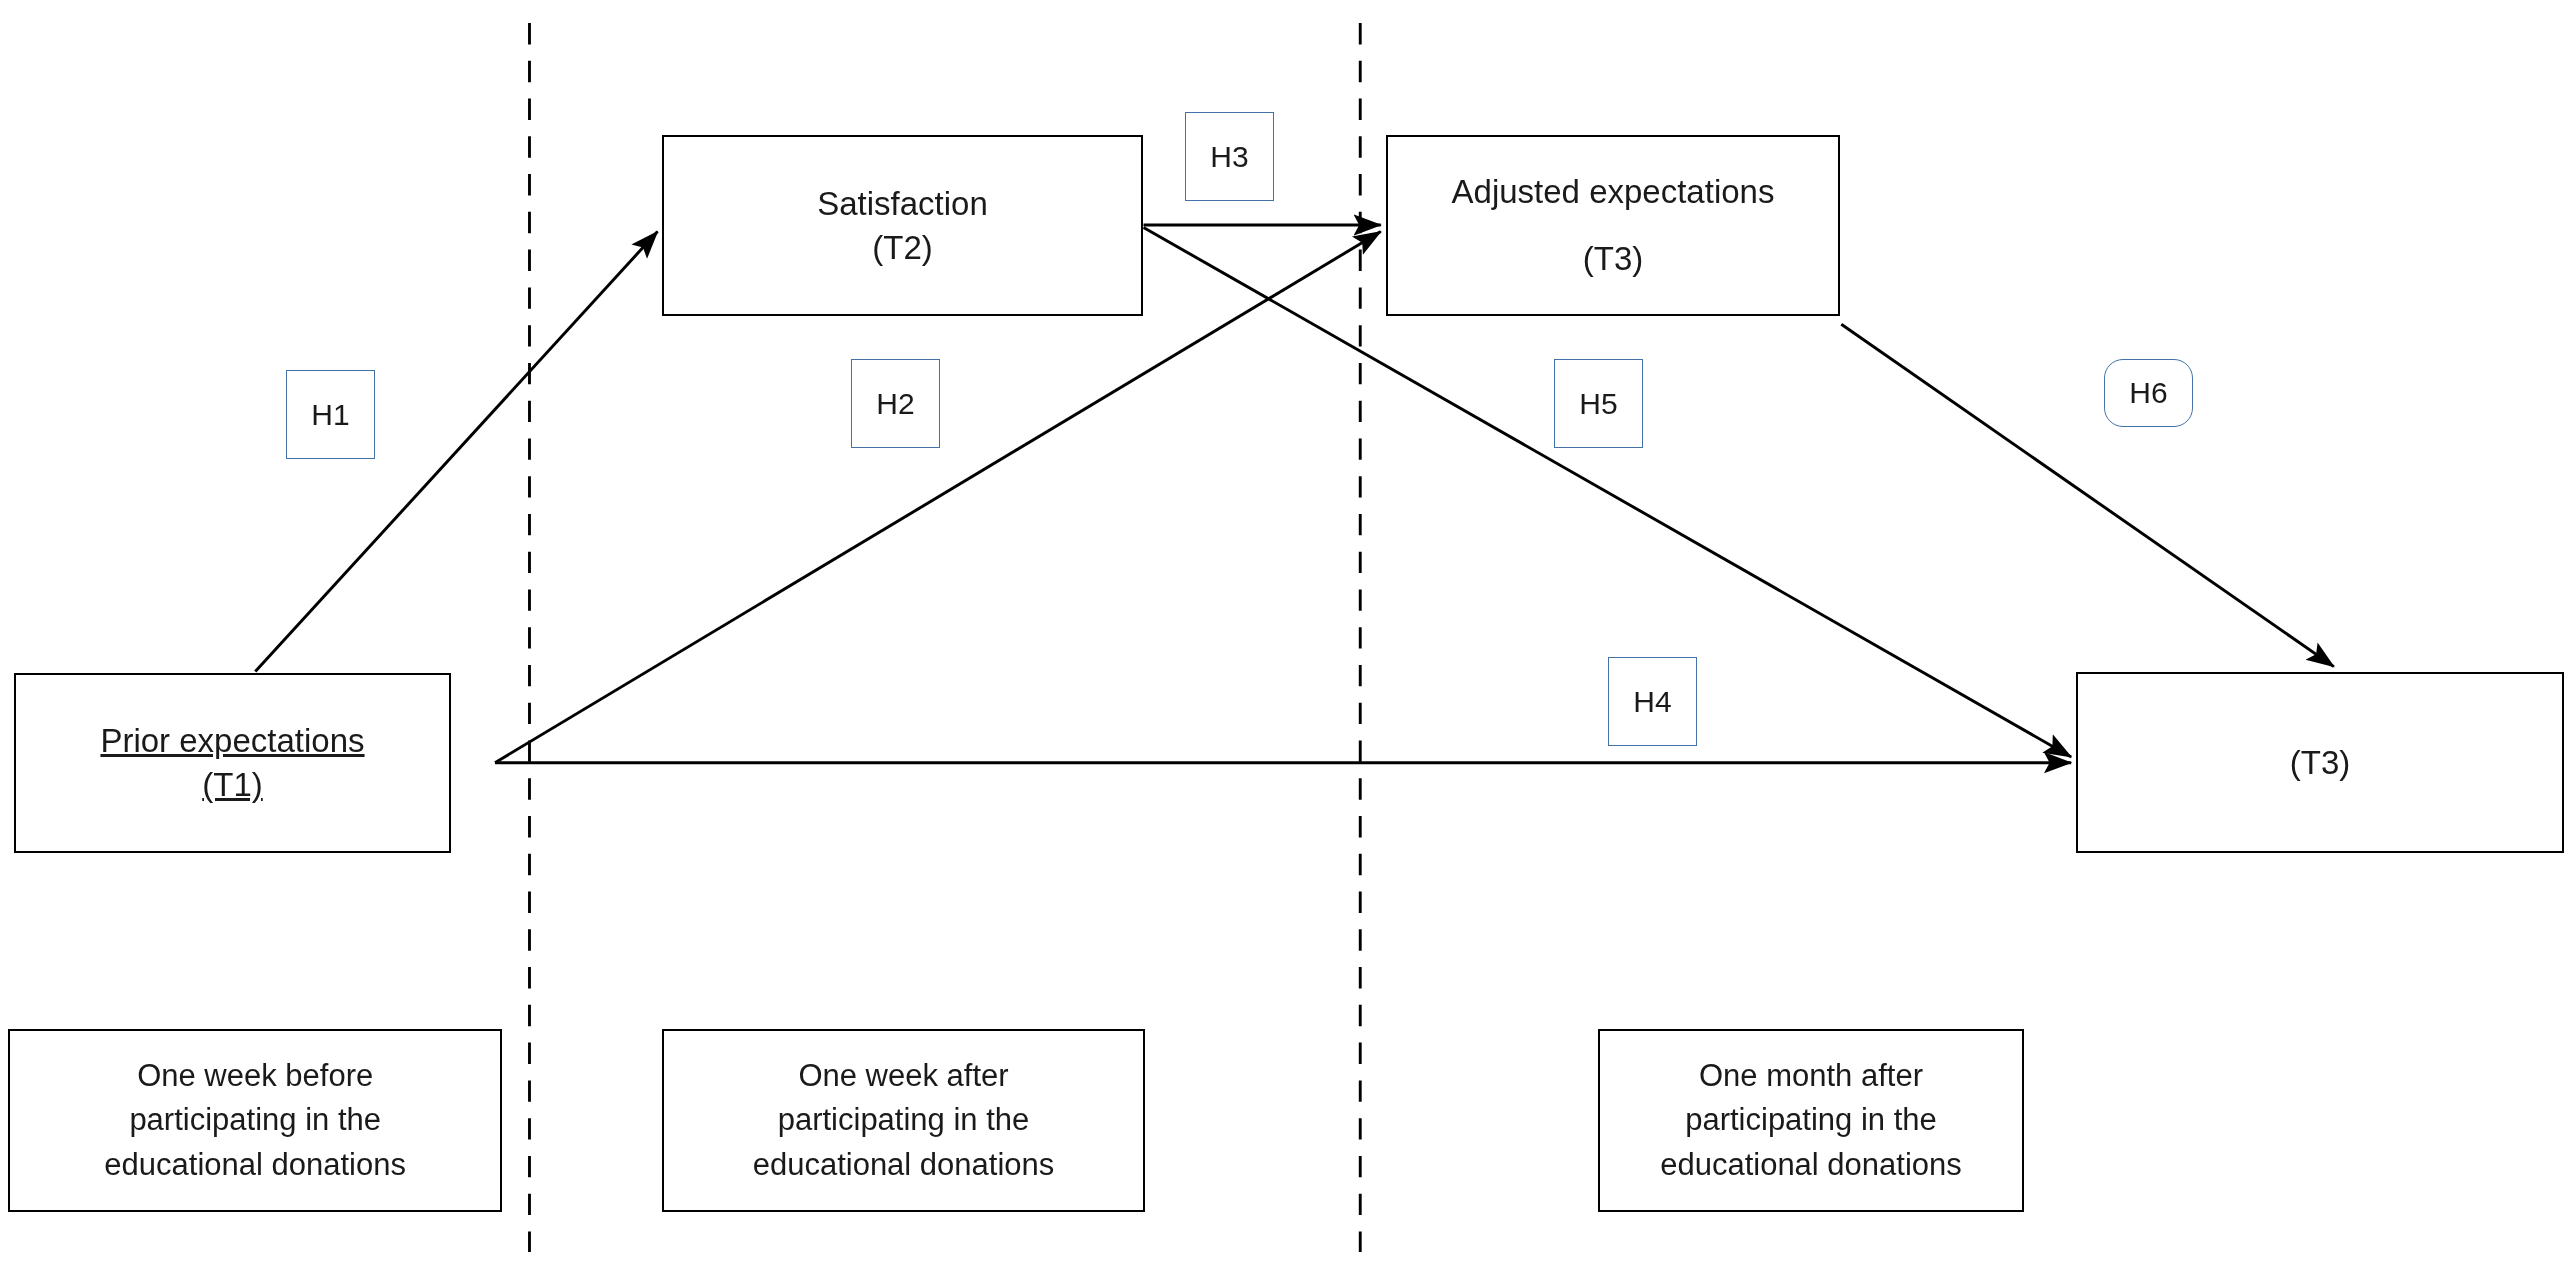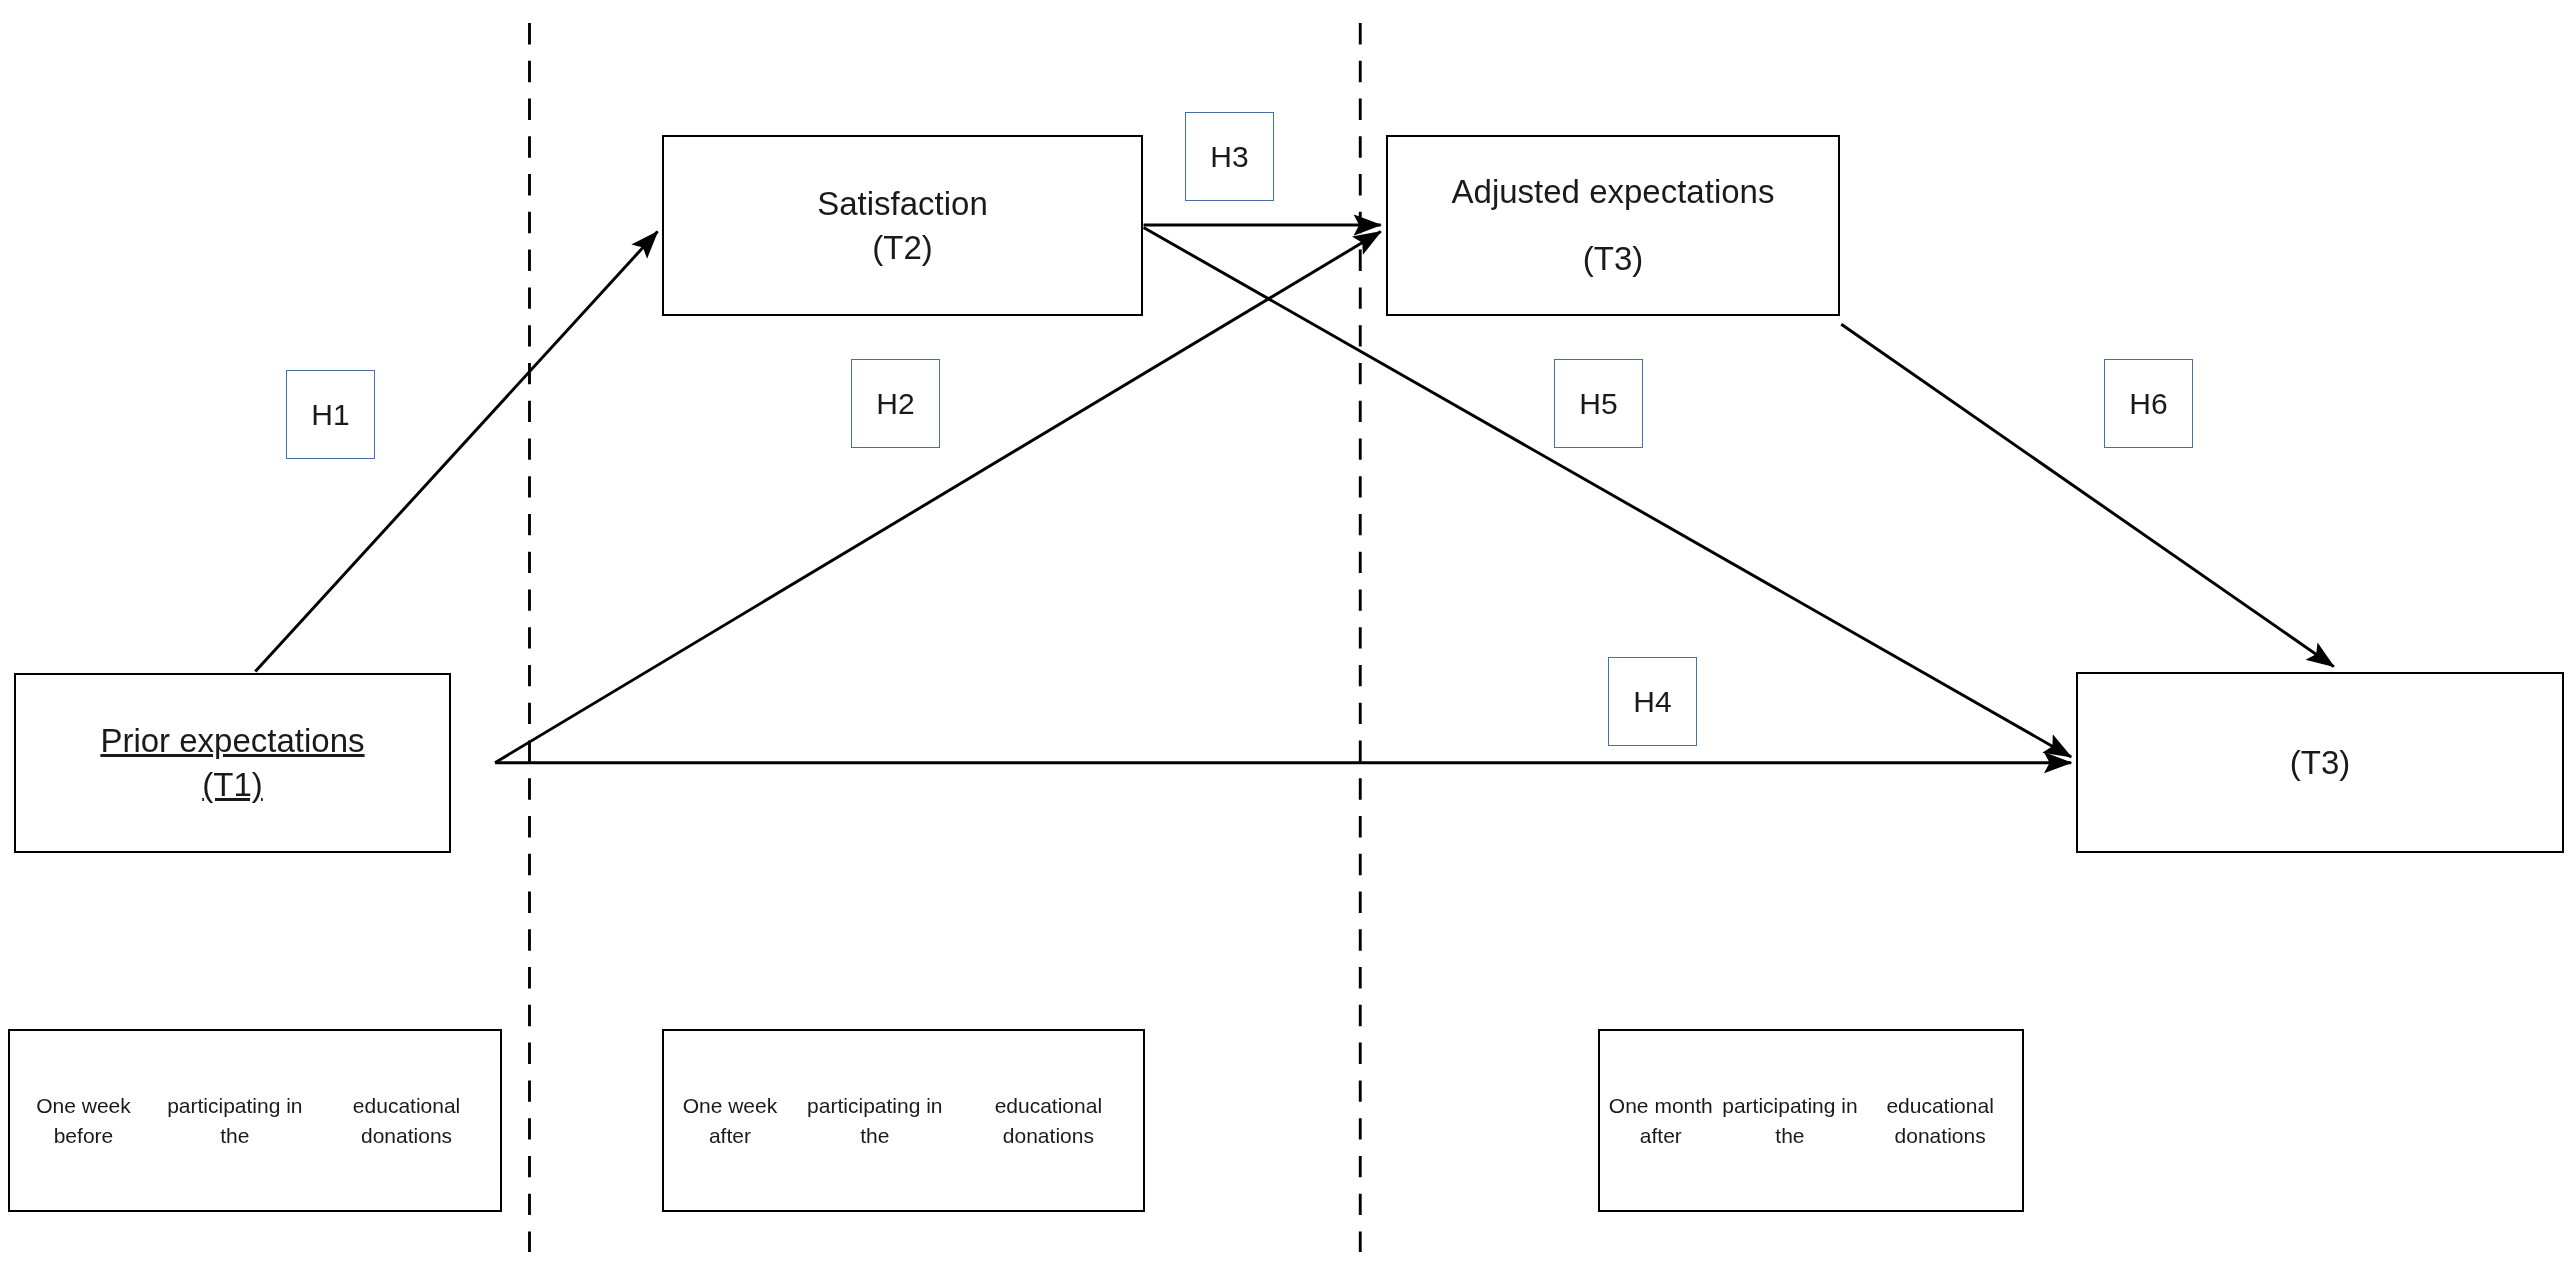--- a/index.html
+++ b/index.html
@@ -37,25 +37,25 @@
   }
   .node-box .line2 {
     display: block;
   }
   .phase-box {
     position: absolute;
     box-sizing: border-box;
     border: 2.5px solid #000000;
     background: #ffffff;
     display: flex;
-    flex-direction: row;
+    flex-direction: column;
     align-items: center;
     justify-content: center;
     color: #1a1a1a;
-    font-size: 21px;
+    font-size: 31px;
     line-height: 1.42;
     text-align: center;
   }
   .hyp-box {
     position: absolute;
     box-sizing: border-box;
     border: 1.6px solid #4472a8;
     background: #ffffff;
     display: flex;
     align-items: center;
@@ -125,21 +125,21 @@
   </div>
 
   <div class="hyp-box" style="left:1608px; top:657px; width:89px; height:89px;">
     <span>H4</span>
   </div>
 
   <div class="hyp-box" style="left:1554px; top:359px; width:89px; height:89px;">
     <span>H5</span>
   </div>
 
-  <div class="hyp-box" style="left:2104px; top:359px; width:89px; height:89px;">
+  <div class="hyp-box" style="left:2104px; top:359px; width:89px; height:68px;border-radius:19px;">
     <span>H6</span>
   </div>
 
   <div class="phase-box" style="left:8.2px; top:1029px; width:494px; height:183px;">
     <span>One week before</span>
     <span>participating in the</span>
     <span>educational donations</span>
   </div>
 
   <div class="phase-box" style="left:662px; top:1029px; width:483px; height:183px;">

